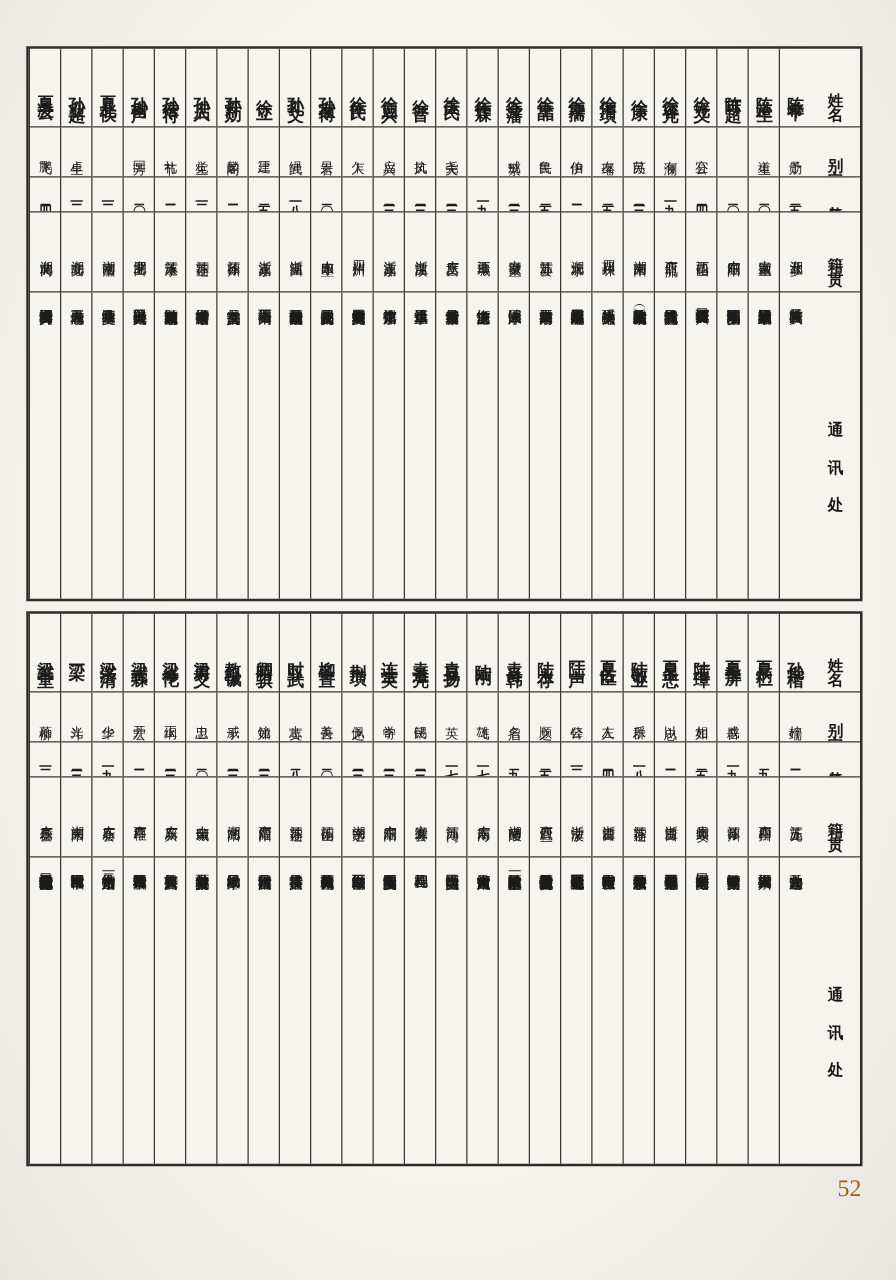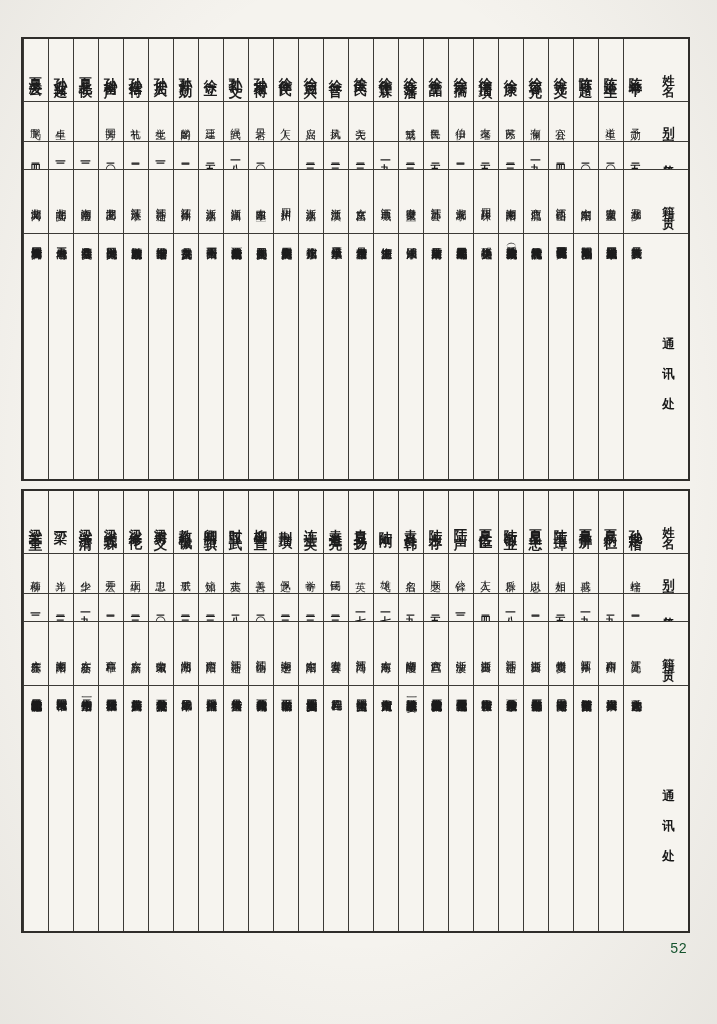--- a/index.html
+++ b/index.html
@@ -66,22 +66,22 @@
   }
 
   .hcol .cell{font-weight:bold;color:#171717;}
   .hcol .cell span{display:block;}
   .hcol .hdr-2{font-size:12.5px;letter-spacing:.9em;padding-top:.9em;}
   .hcol .hdr-3{font-size:12.5px;letter-spacing:2.4em;padding-top:2.4em;}
 
   .page-number{
     position:absolute;
     left:670px;top:941px;
-    font-size:14px;color:#14532d;
-    font-family:Liberation Mono, monospace;
+    font-size:19px;color:#a16207;
+    font-family:Liberation Serif, serif;
   }
 </style>
 </head>
 <body>
 
 <div class="scan-shade"></div>
 
 <div class="sheet">
 
   <div class="vtable">

